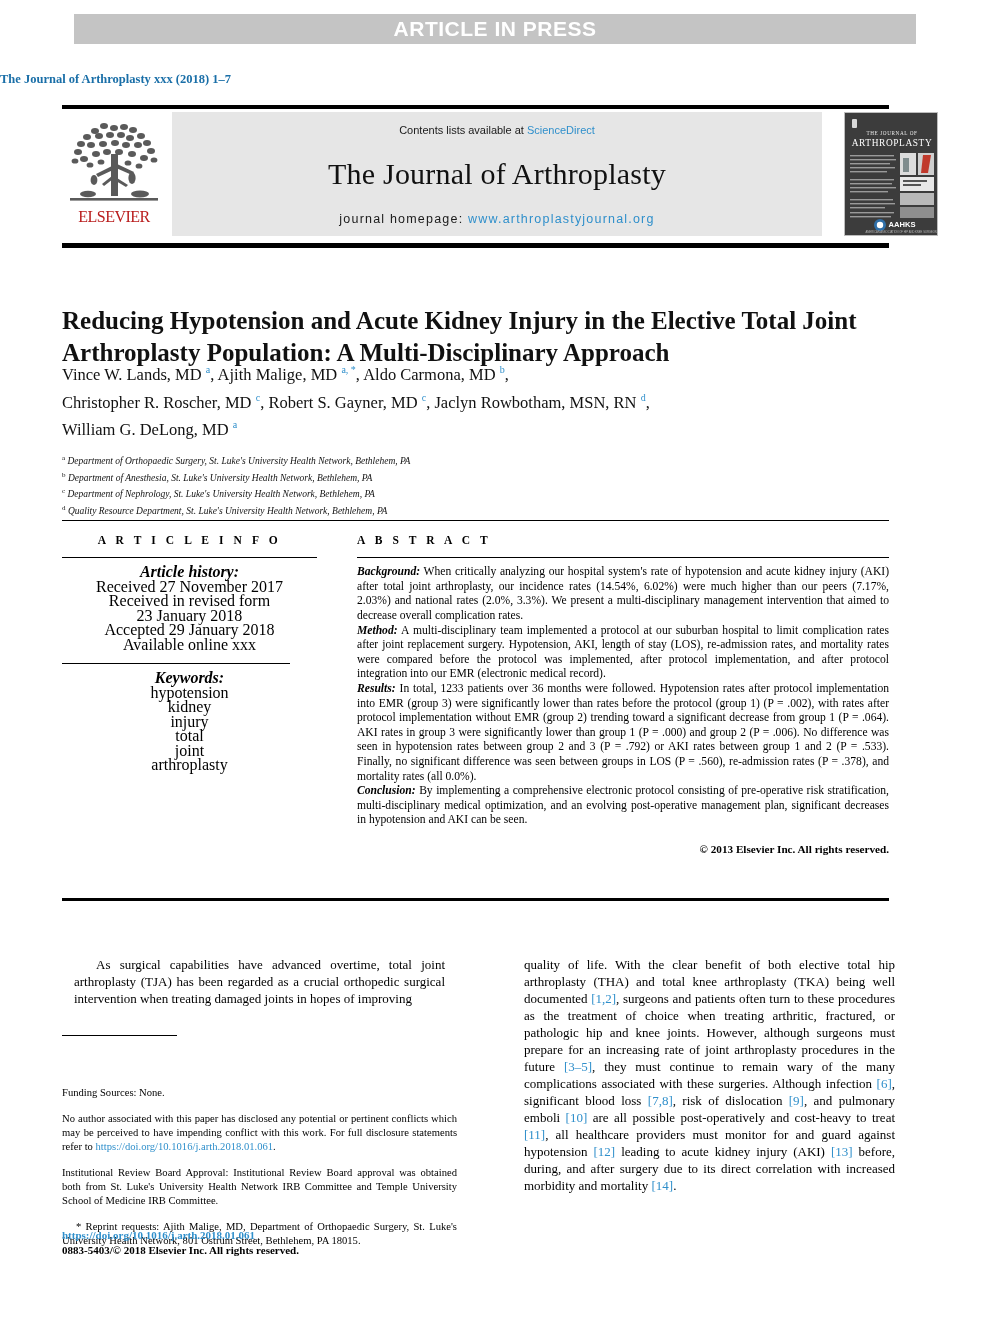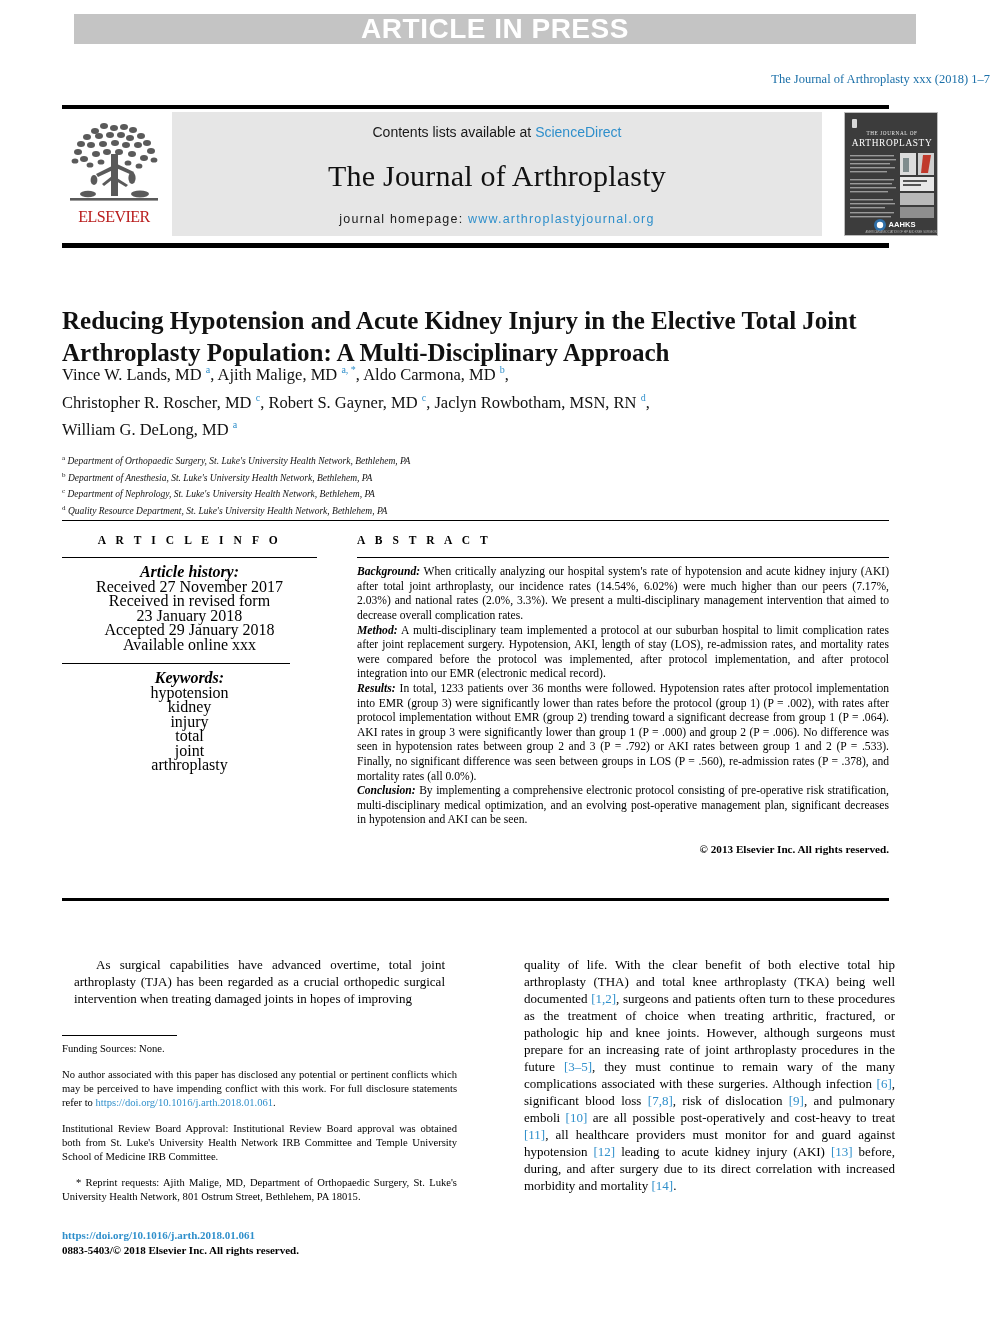--- a/index.html
+++ b/index.html
@@ -27,37 +27,37 @@
   .aip-banner {
     position: absolute;
     left: 74px;
     top: 14px;
     width: 842px;
     height: 30px;
     background: #c4c4c4;
     color: #ffffff;
     font-family: "Liberation Sans", sans-serif;
     font-weight: bold;
-    font-size: 28px;
+    font-size: 21px;
     letter-spacing: 0.5px;
     display: flex;
     align-items: center;
     justify-content: center;
   }
 
   
   .running-head {
     position: absolute;
     left: 0;
     top: 72px;
     width: 990px;
-    text-align: right;
+    text-align: left;
     color: #1a6fa8;
     font-family: "Liberation Serif", serif;
-    font-weight: normal;
+    font-weight: bold;
     font-size: 12.5px;
   }
 
   
   .masthead-rule-top {
     position: absolute;
     left: 62px;
     top: 105px;
     width: 827px;
     height: 3.5px;
@@ -101,21 +101,21 @@
     background: #e6e6e6;
     display: flex;
     flex-direction: column;
     align-items: center;
     justify-content: space-between;
     padding: 12px 0 10px 0;
     box-sizing: border-box;
   }
   .contents-line {
     font-family: "Liberation Sans", sans-serif;
-    font-size: 14px;
+    font-size: 11px;
     color: #1a1a1a;
   }
   .contents-line .sd {
     color: #2f8fcb;
   }
   .journal-name {
     font-family: "Liberation Serif", serif;
     font-size: 30px;
     color: #111;
     letter-spacing: 0.2px;
@@ -293,21 +293,21 @@
     position: absolute;
     left: 62px;
     top: 1035px;
     width: 115px;
     height: 1.4px;
     background: #000;
   }
   .footnotes {
     position: absolute;
     left: 62px;
-    top: 1042px;
+    top: 1086px;
     width: 395px;
     font-family: "Liberation Serif", serif;
     font-size: 10.6px;
     line-height: 14px;
     text-align: justify;
   }
   .footnotes p { margin: 0 0 12px 0; }
   .footnotes p:last-child { margin-bottom: 0; }
   .link { color: #2f8fcb; }
 

